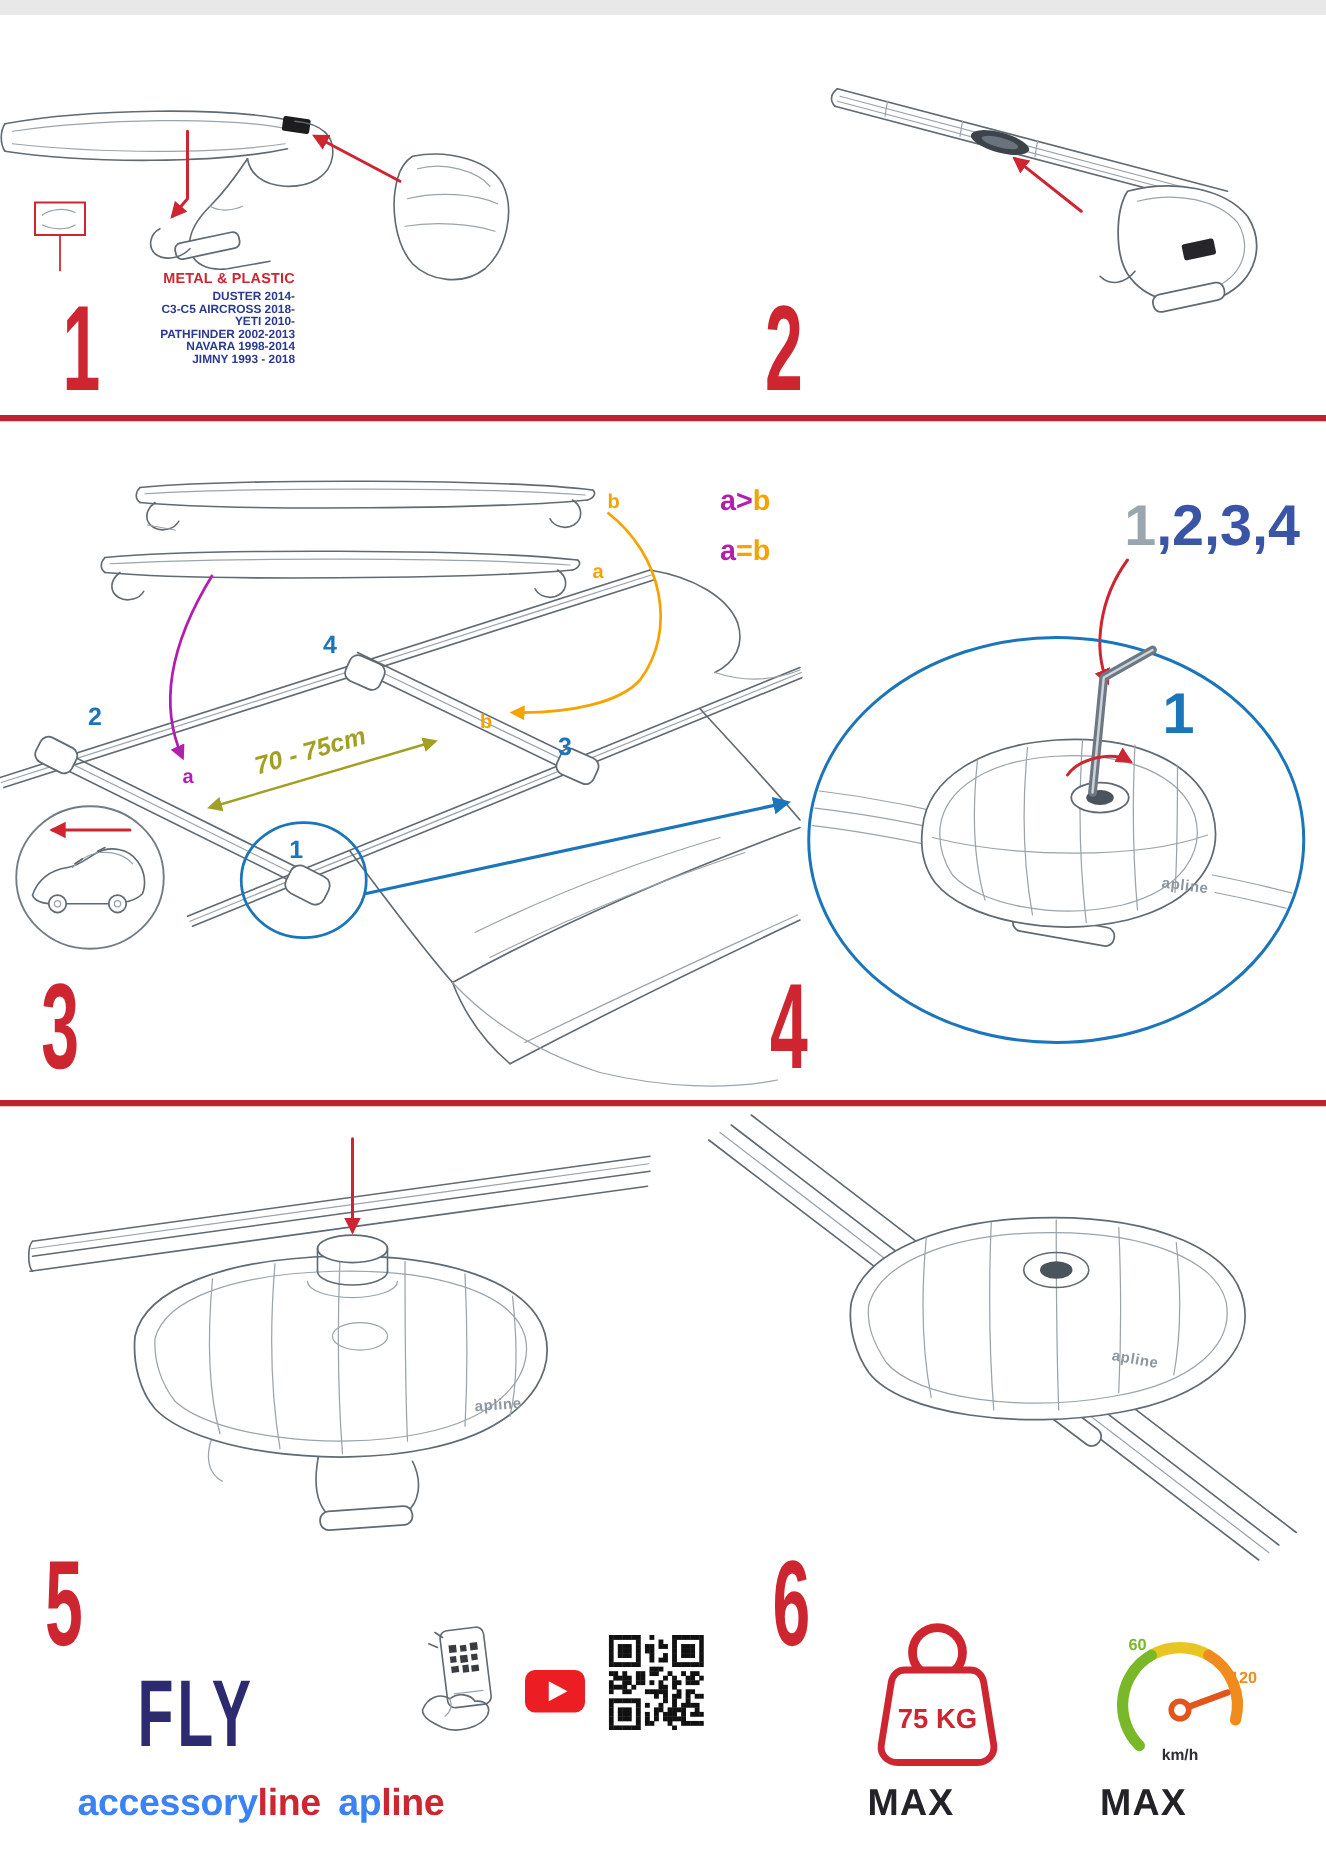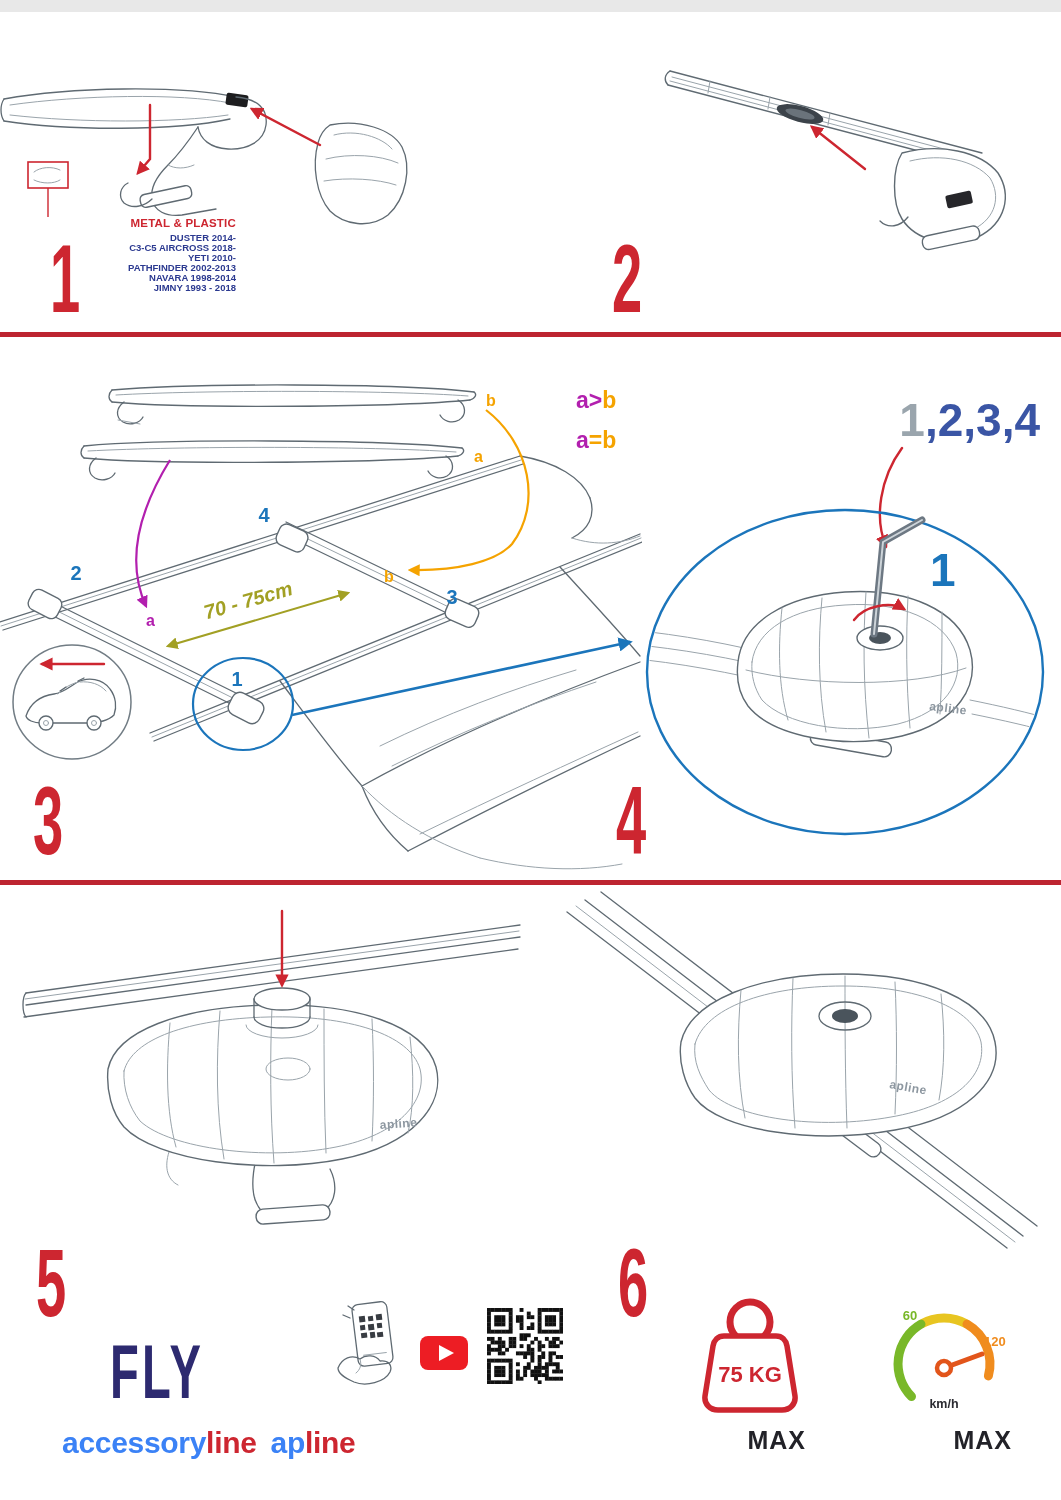--- a/index.html
+++ b/index.html
@@ -31,21 +31,21 @@
   .seq{font-size:46px;font-weight:700}
   .bigblue{fill:var(--blue);font-size:46px;font-weight:700}
   .logo{fill:#8d97a0;font-size:12px;font-weight:700;letter-spacing:.5px}
   
   .fly{position:absolute;left:110px;top:1322px;font-size:76px;font-weight:600;color:#2d2a70;
        line-height:1;letter-spacing:5px;transform:scaleX(.62);transform-origin:left top}
   .brandline{position:absolute;left:62px;top:1414px;font-size:30px;font-weight:700;letter-spacing:-.3px}
   .brand-dark{color:#3b82f6}
   .brand-red{color:var(--red)}
   .brand-gap{margin-left:14px}
-  .max{position:absolute;top:1414px;text-align:right;font-weight:700;font-size:25px;color:#222228;letter-spacing:1px}
+  .max{position:absolute;top:1414px;text-align:left;font-weight:700;font-size:30px;color:#222228;letter-spacing:1px}
 </style>
 </head>
 <body>
 
 <div id="page">
 
   <svg width="0" height="0" style="position:absolute" aria-hidden="true">
     <defs>
       <marker id="ahr" viewBox="0 0 10 10" refX="8" refY="5" markerWidth="5.5" markerHeight="5.5" orient="auto-start-reverse">
           <path d="M0,0L10,5L0,10Z" fill="#cd2630"></path>

